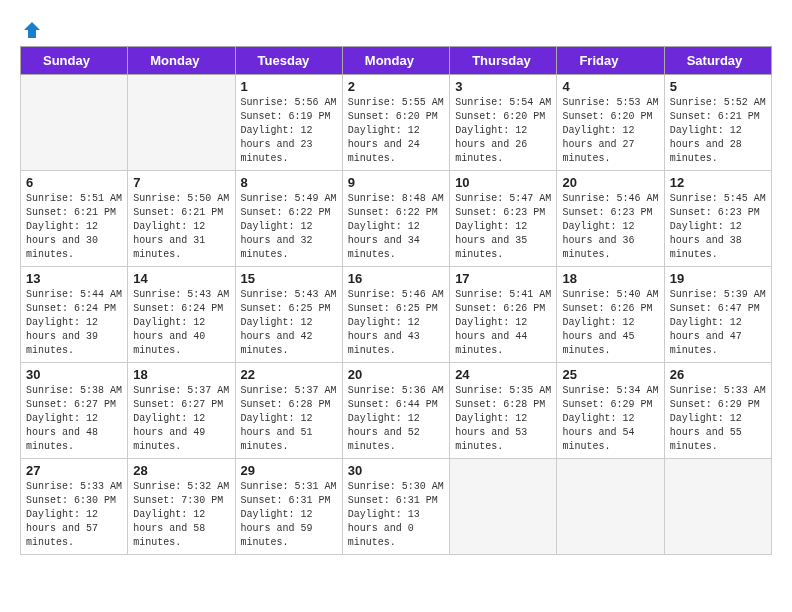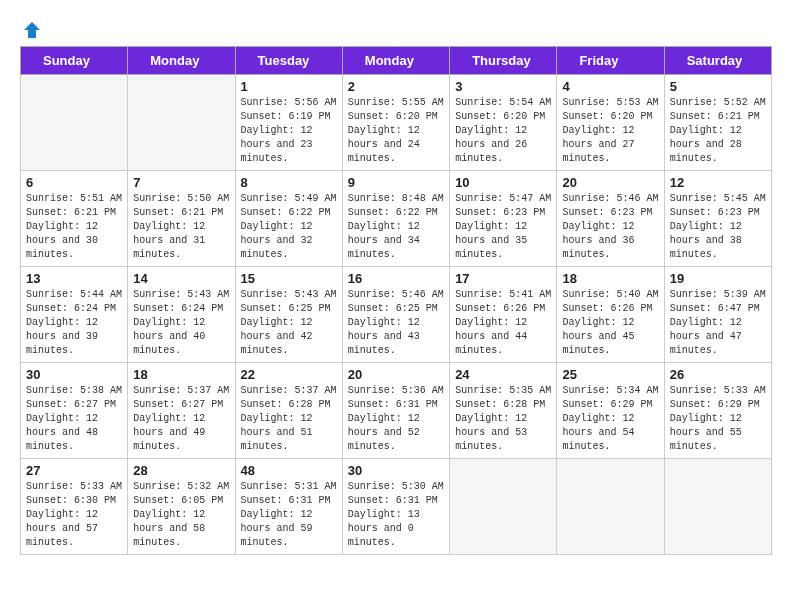--- a/index.html
+++ b/index.html
@@ -258,21 +258,21 @@
         </td>
         <td>
           <span class="day-number">22</span>
           <div class="day-info">Sunrise: 5:37 AM
 Sunset: 6:28 PM
 Daylight: 12 hours and 51 minutes.</div>
         </td>
         <td>
           <span class="day-number">20</span>
           <div class="day-info">Sunrise: 5:36 AM
-Sunset: 6:31 PM
+Sunset: 6:44 PM
 Daylight: 12 hours and 52 minutes.</div>
         </td>
         <td>
           <span class="day-number">24</span>
           <div class="day-info">Sunrise: 5:35 AM
 Sunset: 6:28 PM
 Daylight: 12 hours and 53 minutes.</div>
         </td>
         <td>
           <span class="day-number">25</span>
@@ -290,25 +290,25 @@
       <tr class="last-row">
         <td>
           <span class="day-number">27</span>
           <div class="day-info">Sunrise: 5:33 AM
 Sunset: 6:30 PM
 Daylight: 12 hours and 57 minutes.</div>
         </td>
         <td>
           <span class="day-number">28</span>
           <div class="day-info">Sunrise: 5:32 AM
-Sunset: 6:05 PM
+Sunset: 7:30 PM
 Daylight: 12 hours and 58 minutes.</div>
         </td>
         <td>
-          <span class="day-number">48</span>
+          <span class="day-number">29</span>
           <div class="day-info">Sunrise: 5:31 AM
 Sunset: 6:31 PM
 Daylight: 12 hours and 59 minutes.</div>
         </td>
         <td>
           <span class="day-number">30</span>
           <div class="day-info">Sunrise: 5:30 AM
 Sunset: 6:31 PM
 Daylight: 13 hours and 0 minutes.</div>
         </td>

